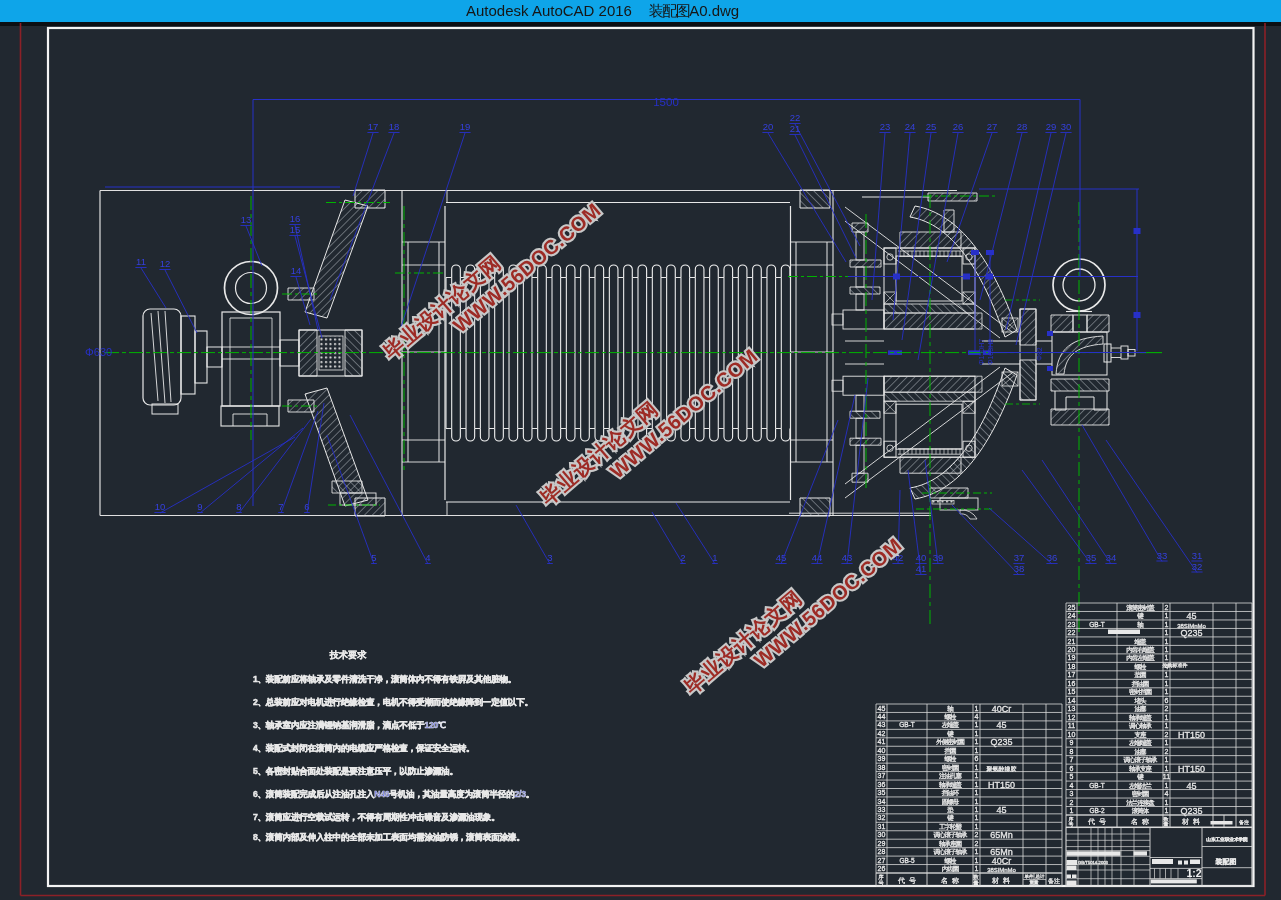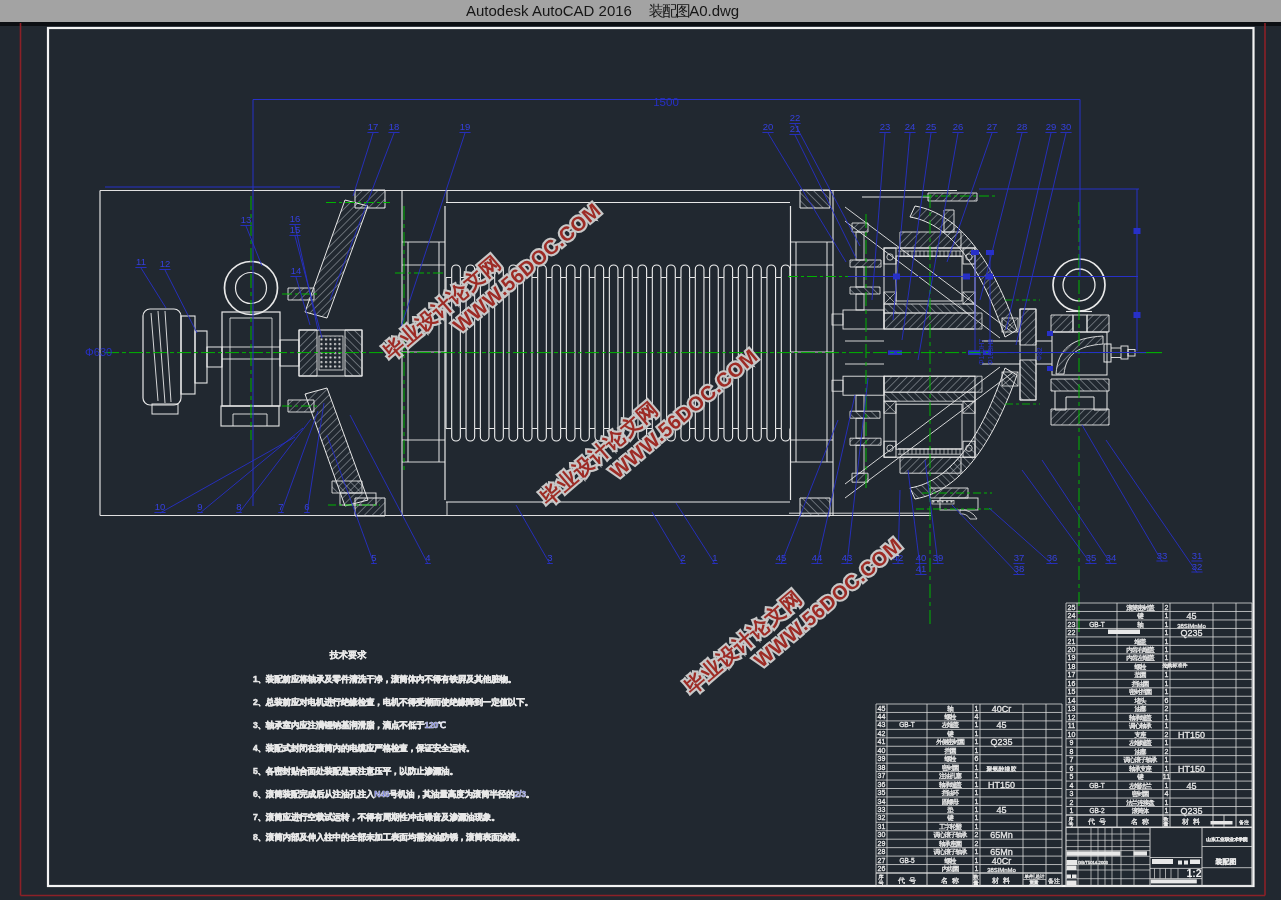--- a/index.html
+++ b/index.html
@@ -1,14 +1,14 @@
 <!DOCTYPE html>
 <html><head><meta charset="utf-8"><style>
 html,body{margin:0;padding:0;background:#212830;width:1281px;height:900px;overflow:hidden}
-#bar{position:absolute;left:0;top:0;width:1281px;height:22px;background:#a3a3a3;
+#bar{position:absolute;left:0;top:0;width:1281px;height:22px;background:#0ea5e9;
 font-family:"Liberation Sans",sans-serif;font-size:15px;color:#161616}
 #bar span{position:absolute;left:466px;top:2px}
 #bar b{font-weight:normal;letter-spacing:-1.5px}
 #strip{position:absolute;left:0;top:22px;width:1281px;height:3.5px;background:#0c0f13}
 svg{position:absolute;left:0;top:0}
 </style></head>
 <body>
 <div id="bar">
     <span>Autodesk AutoCAD 2016&nbsp;&nbsp;&nbsp;&nbsp;<b>装配图</b>A0.dwg</span>
   </div>

